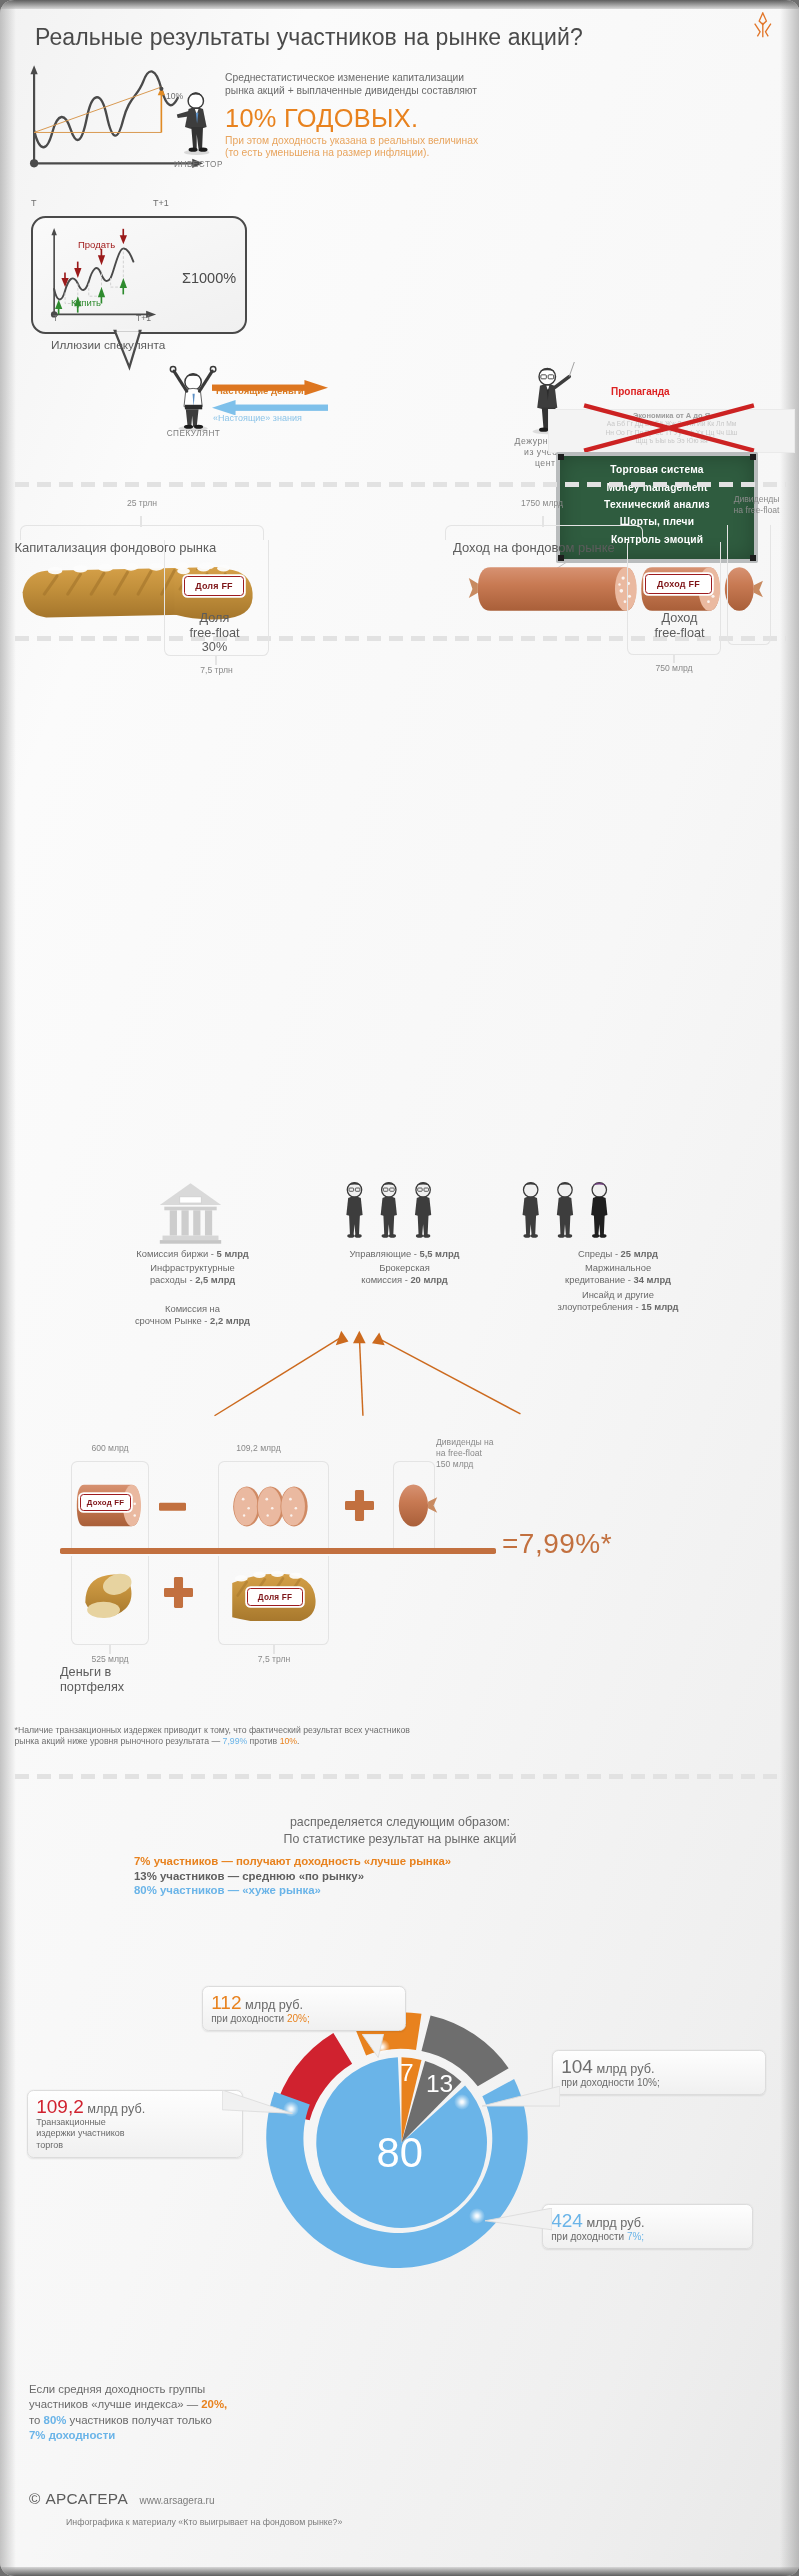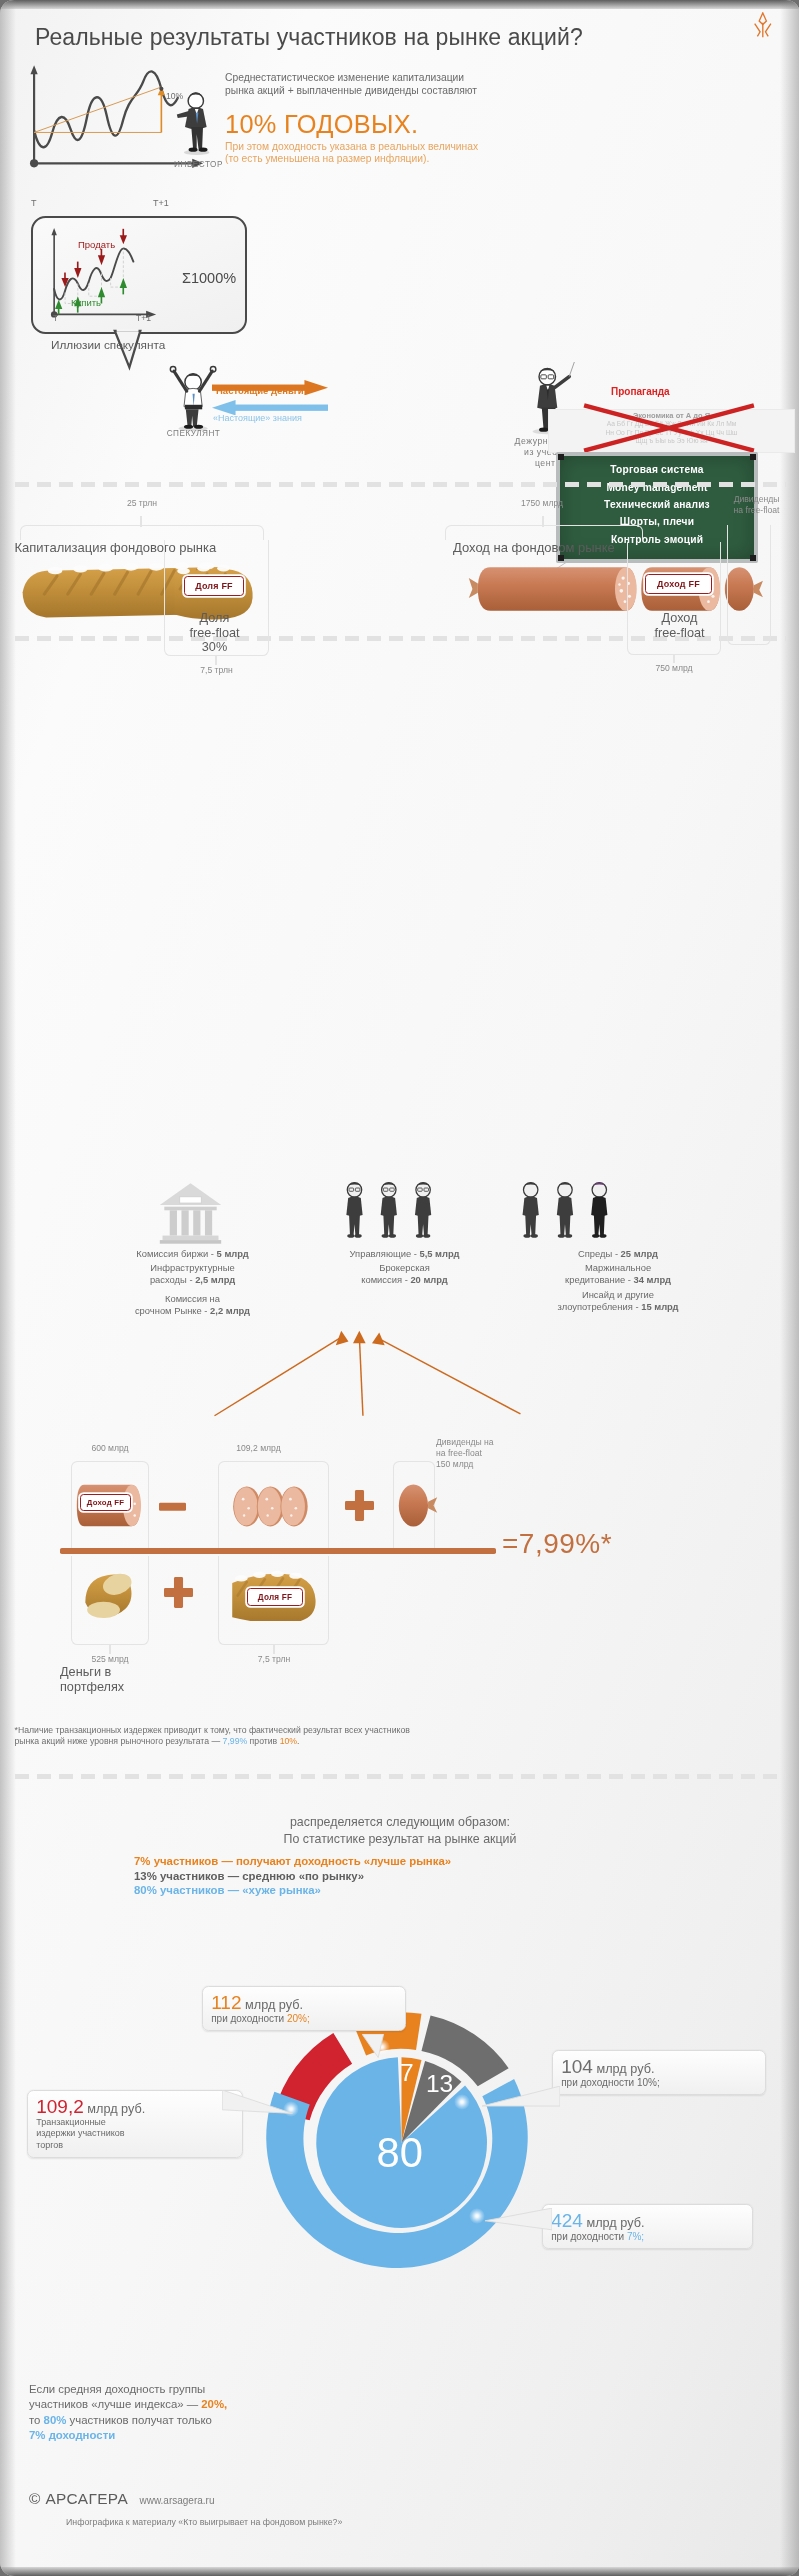--- a/index.html
+++ b/index.html
@@ -142,21 +142,21 @@
     <path d="M18 22 L4 26 l1 4 L19 28 z" fill="#3d3d3d"></path>
     <path d="M20 40 l2 24 l4 0 l0 -16 l2 16 l4 0 l1 -24 z" fill="#333"></path>
     <ellipse cx="22" cy="65" rx="5" ry="2.4" fill="#1c1c1c"></ellipse>
     <ellipse cx="33" cy="65" rx="5" ry="2.4" fill="#1c1c1c"></ellipse>
   </svg>
   <div class="cap abs" style="left:162px; top:160px; width:73px;">ИНВЕСТОР</div>
 
   <div class="abs" style="left:225px; top:71px; width:282px;">
     <div class="para">Среднестатистическое изменение капитализации</div>
     <div class="para">рынка акций + выплаченные дивиденды составляют</div>
-    <div class="orangeBig" style="margin-top:14px;">10% ГОДОВЫХ.</div>
+    <div class="orangeBig" style="margin-top:8px;">10% ГОДОВЫХ.</div>
     <div class="orangeSm" style="margin-top:2.7px;">При этом доходность указана в реальных величинах</div>
     <div class="orangeSm">(то есть уменьшена на размер инфляции).</div>
   </div>
 
   <div class="abs" style="left:31px; top:198px; font-size:9px; color:#6e6e6e;">T</div>
   <div class="abs" style="left:153px; top:198px; font-size:9px; color:#6e6e6e;">T+1</div>
 
   
   <div class="bubble" style="left:31px; top:216px; width:216px; height:118px;"></div>
   <svg class="abs" style="left:113px; top:329px;" width="51" height="42" viewBox="0 0 56 46">
@@ -506,21 +506,21 @@
   </g>
 
   
   <div class="abs center" style="left:56px; top:1248px; width:273px; font-size:9.4px; line-height:11.8px; color:#6a6a6a;">
     <div>
       <span>Комиссия биржи - </span><b>5 млрд</b>
     </div>
     <div style="margin-top:2.7px;">
       Инфраструктурные<br>расходы - <b>2,5 млрд</b>
     </div>
-    <div style="margin-top:7px;">
+    <div style="margin-top:17px;">
       Комиссия на<br>срочном Рынке - <b>2,2 млрд</b>
     </div>
   </div>
 
   <div class="abs center" style="left:300px; top:1248px; width:209px; font-size:9.4px; line-height:11.8px; color:#6a6a6a;">
     <div>
       <span>Управляющие - </span><b>5,5 млрд</b>
     </div>
     <div style="margin-top:2.7px;">
       Брокерская<br>комиссия - <b>20 млрд</b>

